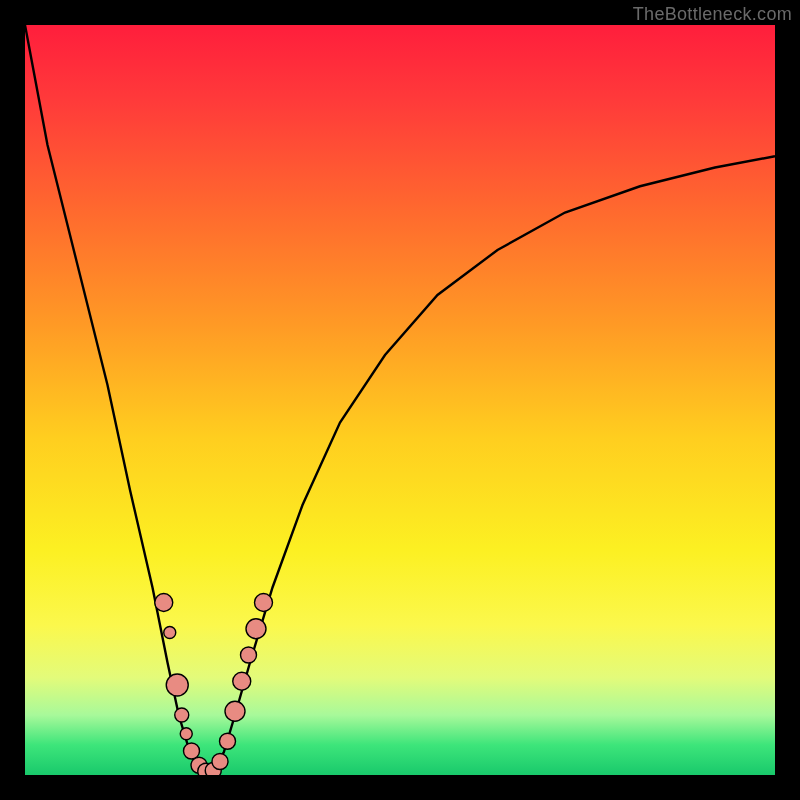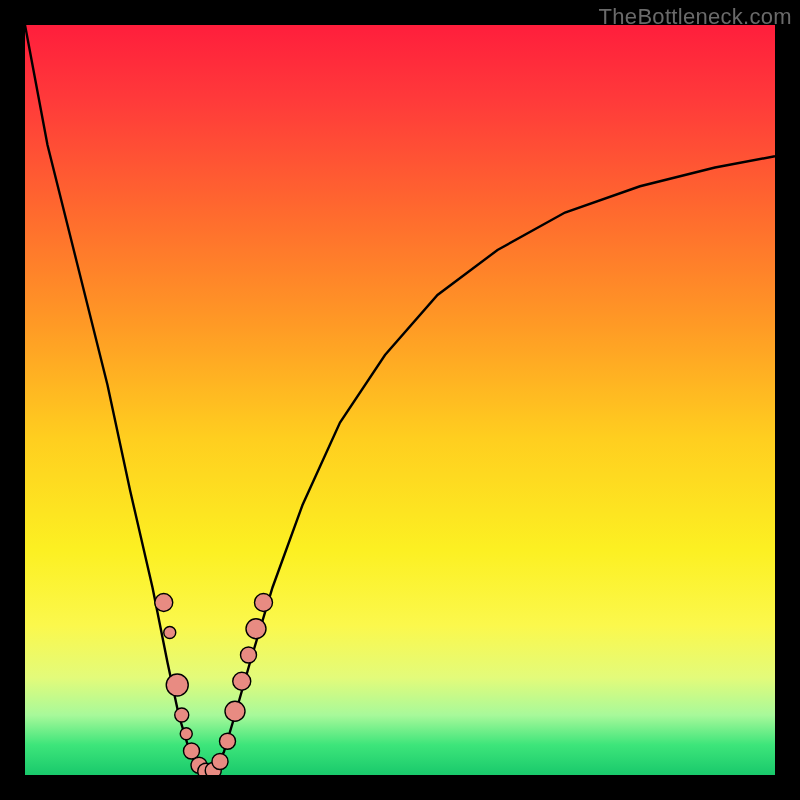--- a/index.html
+++ b/index.html
@@ -30,21 +30,21 @@
       #a8f99a 92%,
       #3de57a 96%,
       #19c96b 100%
     );
   }
   .watermark {
     position: absolute;
     top: 4px;
     right: 8px;
     color: #6a6a6a;
-    font-size: 22px;
+    font-size: 18px;
     font-weight: 500;
     letter-spacing: 0.3px;
   }
   svg.curve {
     position: absolute;
     left: 0;
     top: 0;
     width: 750px;
     height: 750px;
   }

